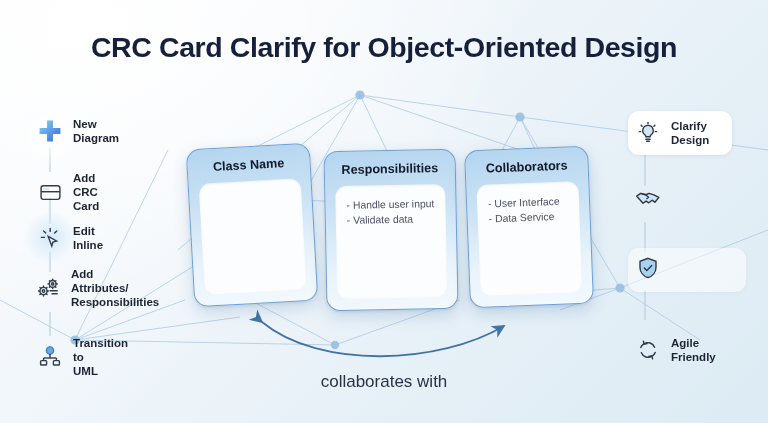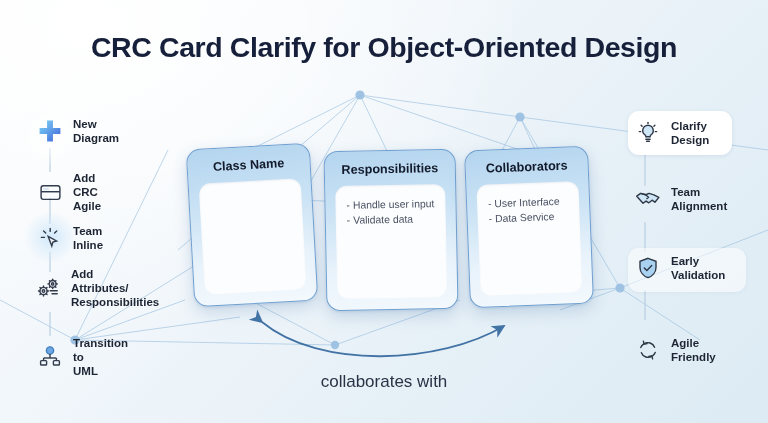--- a/index.html
+++ b/index.html
@@ -145,35 +145,35 @@
     </div>
 
     <div class="rail-item" style="left:36px;top:171px;">
       <span class="rail-ico">
         <svg viewBox="0 0 24 24" width="23" height="23" fill="none" stroke="#333c4d" stroke-width="1.5">
           <rect x="2.2" y="5" width="19.6" height="14.2" rx="2.4"></rect>
           <line x1="2.2" y1="11.2" x2="21.8" y2="11.2"></line>
           <rect x="4.6" y="7" width="5.6" height="2.6" rx="0.8" fill="#dbe8f4" stroke="none"></rect>
         </svg>
       </span>
-      <span class="rail-lab">Add CRC Agile</span>
+      <span class="rail-lab">Add CRC Card</span>
     </div>
 
     <div class="glow" style="left:24px;top:211px;width:53px;height:53px;background:radial-gradient(circle,rgba(208,232,250,.95) 0%,rgba(208,232,250,0) 70%);"></div>
     <div class="rail-item" style="left:36px;top:224px;">
       <span class="rail-ico">
         <svg viewBox="0 0 24 24" width="24" height="24" stroke="#333c4d" stroke-width="1.4" fill="none" stroke-linecap="round">
           <line x1="12.2" y1="2.4" x2="12.2" y2="5.4"></line>
           <line x1="5.6" y1="5" x2="7.7" y2="7.1"></line>
           <line x1="18.7" y1="5" x2="16.6" y2="7.1"></line>
           <line x1="3.4" y1="11.4" x2="6.4" y2="11.4"></line>
           <path d="M10.2 10.4l8.4 4.6-3.7 1.1-1.1 3.9z" fill="#eef4fa"></path>
         </svg>
       </span>
-      <span class="rail-lab">Team Inline</span>
+      <span class="rail-lab">Edit Inline</span>
     </div>
 
     <div class="rail-item" style="left:34px;top:267px;">
       <span class="rail-ico">
         <svg viewBox="0 0 24 24" width="25" height="25" stroke="#333c4d" stroke-width="1.35" fill="none">
           <circle cx="16" cy="7.6" r="3.3"></circle>
             <circle cx="16" cy="7.6" r="1.1"></circle>
           <g stroke-linecap="round">
             <line x1="16" y1="3.1" x2="16" y2="4.4"></line>
               <line x1="16" y1="10.8" x2="16" y2="12.1"></line>
@@ -245,34 +245,30 @@
     </div>
 
     <div class="rail-item" style="left:634px;top:185px;">
       <span class="rail-ico">
         <svg viewBox="0 0 24 24" width="26" height="26" fill="none" stroke="#2e3746" stroke-width="1.3" stroke-linejoin="round">
           <path d="M1.6 9.4l3.6-2.6 4.6 1.3 3.2-1.3 4.4 1.4 4.6 2.3-3.6 4.5-2.6-1.9-3 2.4-2.6-1.6-2.8 2L1.6 9.4z" fill="#cfe6f7"></path>
           <path d="M9.8 8.1l2.7 2.3-1.9 1.6"></path>
           <path d="M5.2 6.8l4.6 1.3"></path>
         </svg>
       </span>
-      <span class="rail-lab">Team
-Alignment</span>
     </div>
 
     <div class="pill" style="left:628px;top:248px;width:118px;height:44px;opacity:.55;"></div>
     <div class="rail-item" style="left:634px;top:254px;">
       <span class="rail-ico">
         <svg viewBox="0 0 24 24" width="24" height="24" fill="none" stroke="#2e3746" stroke-width="1.4" stroke-linecap="round">
           <path d="M12 2.3l8 3v6.1c0 4.6-3.3 8.7-8 10.3-4.7-1.6-8-5.7-8-10.3V5.3z" fill="#a9d2f0"></path>
           <path d="M8.3 11.9l2.6 2.7 4.8-5"></path>
         </svg>
       </span>
-      <span class="rail-lab">Early
-Validation</span>
     </div>
 
     <div class="rail-item" style="left:634px;top:336px;">
       <span class="rail-ico">
         <svg viewBox="0 0 24 24" width="24" height="24" fill="none" stroke="#2e3746" stroke-width="1.4" stroke-linecap="round">
           <path d="M18.6 9.3A7.1 7.1 0 0 0 8 5.8"></path>
             <path d="M7.4 3.1l.7 3.1 3.1-.6"></path>
           <path d="M5.4 14.7A7.1 7.1 0 0 0 16 18.2"></path>
             <path d="M16.6 20.9l-.7-3.1-3.1.6"></path>
           <path d="M19.2 14.5a7.1 7.1 0 0 1-2.4 3.1"></path>

